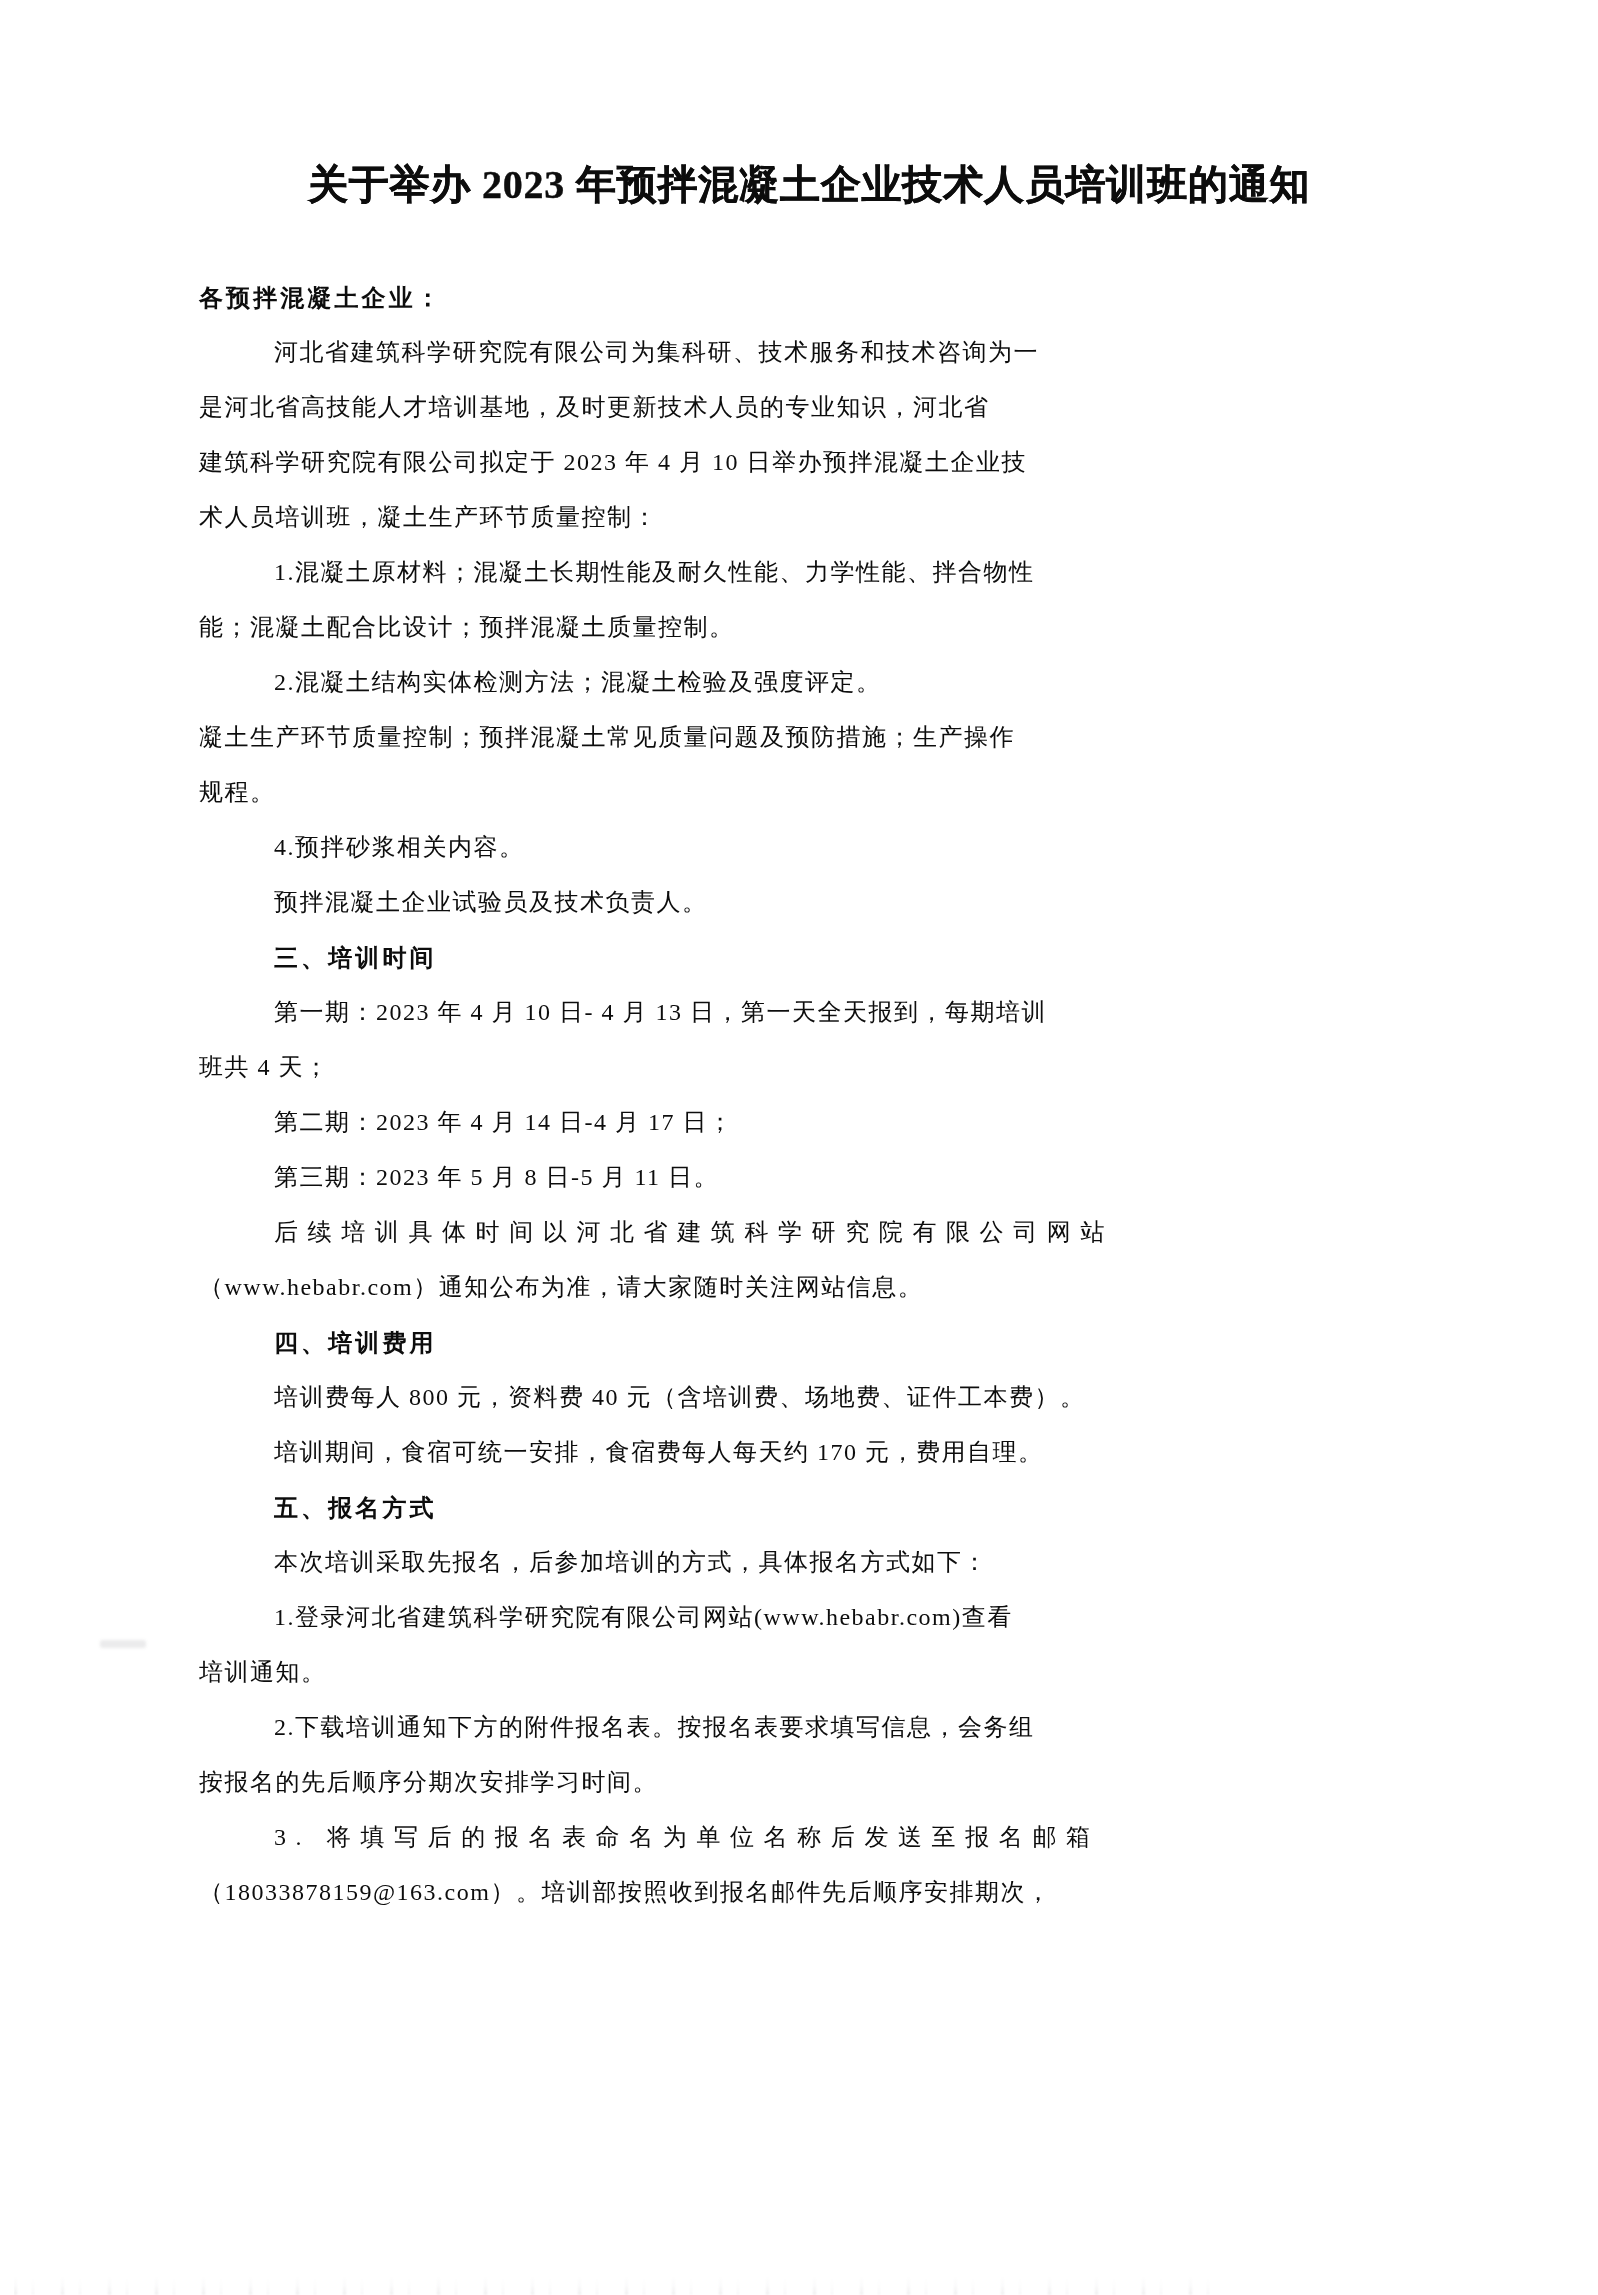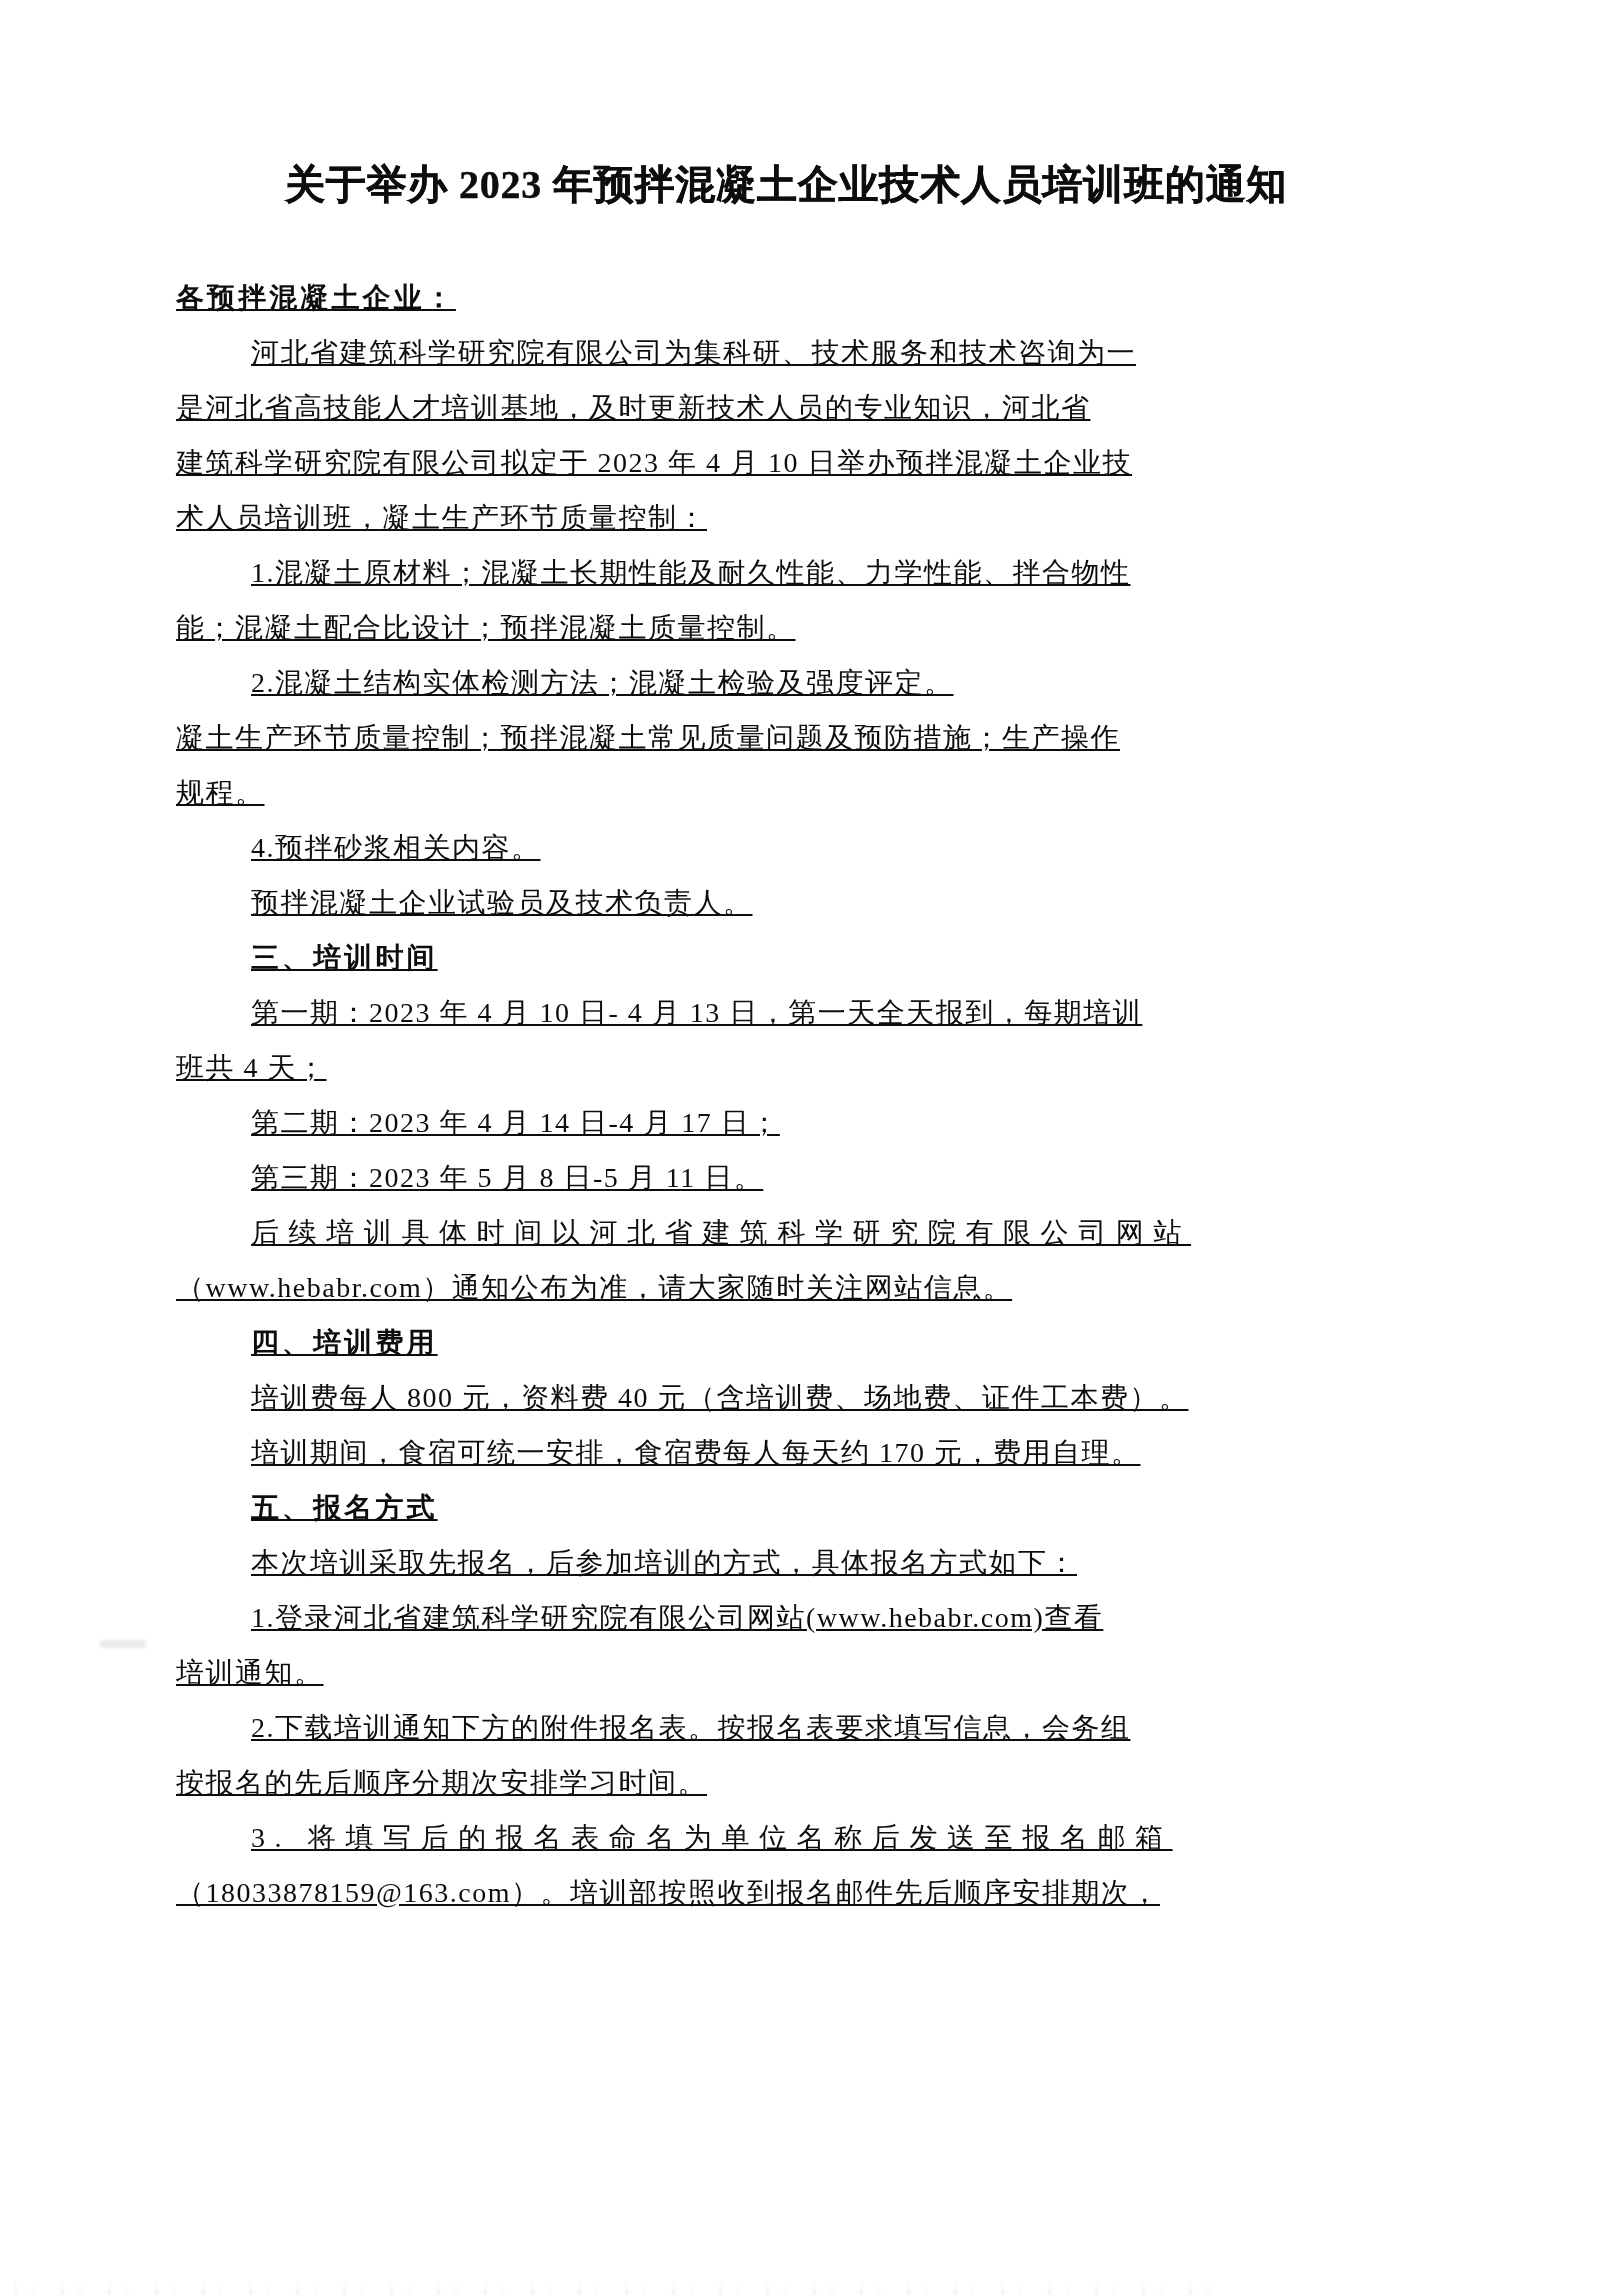--- a/index.html
+++ b/index.html
@@ -11,41 +11,40 @@
     position: relative;
     width: 1599px;
     height: 2295px;
     background: #ffffff;
     overflow: hidden;
     font-family: "Liberation Serif", "DejaVu Serif", serif;
     color: #0d0d0d;
   }
   .content {
     position: absolute;
-    left: 176px;
+    left: 199px;
     top: 157px;
     width: 1205px;
   }
   .title {
     font-size: 40px;
     line-height: 55px;
     font-weight: bold;
     text-align: center;
     text-indent: 15.3px;
     letter-spacing: 0.8px;
     white-space: nowrap;
     margin-bottom: 58px;
     -webkit-text-stroke: 0.4px #0d0d0d;
   }
   .line {
-    font-size: 28px;
+    font-size: 24px;
     line-height: 55px;
     letter-spacing: 1.5px;
     white-space: nowrap;
-    text-decoration: underline;
   }
   .line.indent {
     padding-left: 75px;
   }
   .line.heading {
     font-family: "Liberation Sans", "DejaVu Sans", sans-serif;
     font-weight: bold;
     letter-spacing: 3.1px;
   }
   .line.spread {

